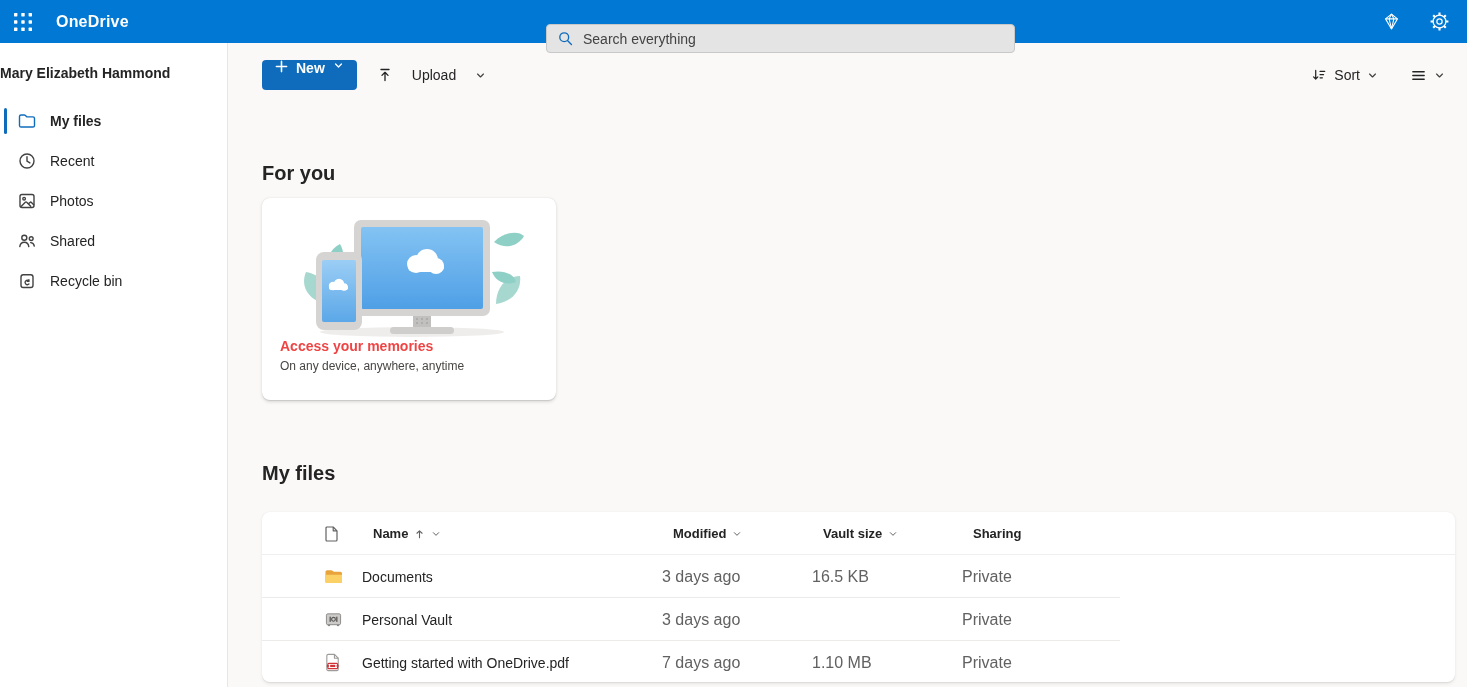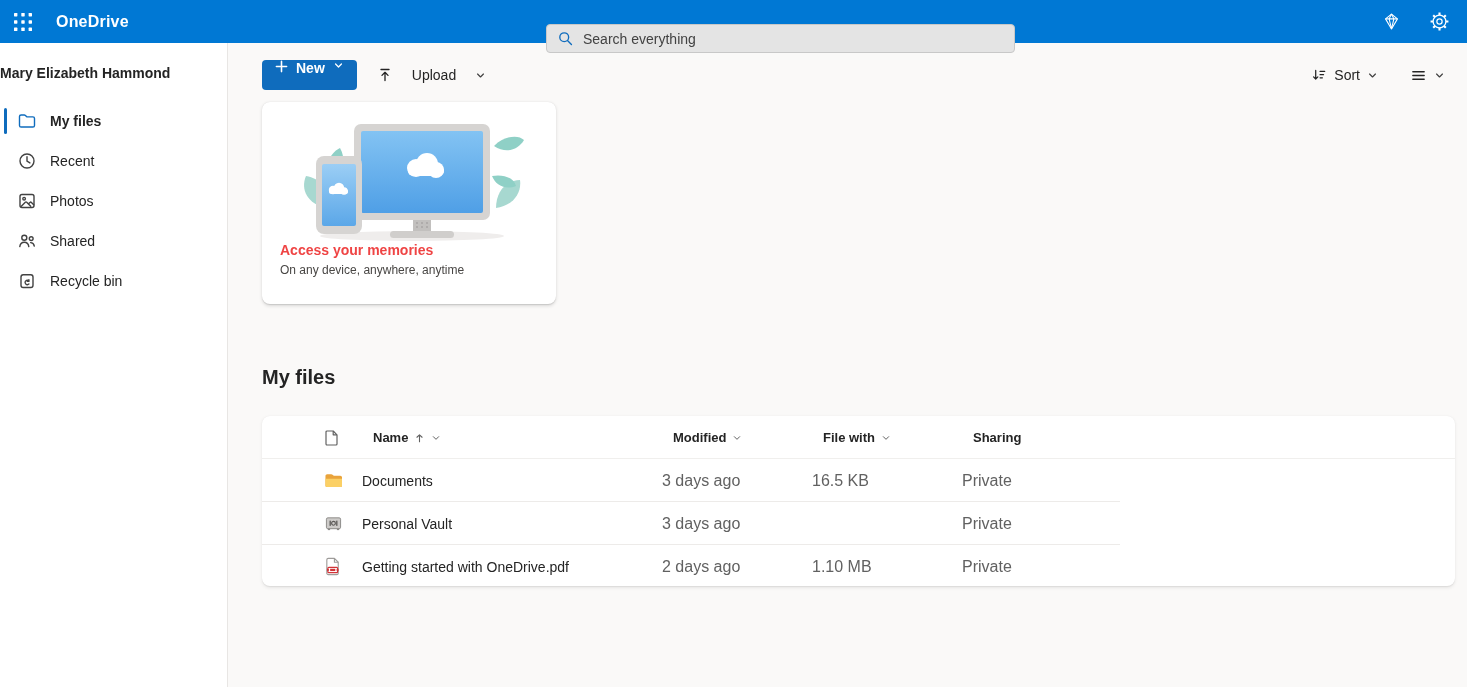--- a/index.html
+++ b/index.html
@@ -246,20 +246,21 @@
           </span>
           <span>
             <svg width="11" height="11" viewBox="0 0 12 12" fill="none" stroke="#424242" stroke-width="1.3" stroke-linecap="round" stroke-linejoin="round">
                 <path d="M2.8 4.4 6 7.6l3.2-3.2"></path>
               </svg>
           </span>
         </button>
       </div>
     </div>
 
+    <h2 class="section-title foryou-title">For you</h2>
 
     <div class="card">
       <svg class="card-illustration" width="258" height="130" viewBox="0 0 258 130">
         <ellipse cx="132" cy="124" rx="92" ry="5" fill="#efedec"></ellipse>
 
         <path d="M46 96C28 92 20 78 26 64c14 2 24 14 24 30z" fill="#a7d8d0"></path>
         <path d="M52 70c-8-14-4-28 8-34 6 10 4 24-4 34z" fill="#8fd0c6"></path>
 
         <path d="M214 34c10-10 24-12 30-6-6 10-18 14-30 6z" fill="#8fd0c6"></path>
         <path d="M216 96c16-2 26-14 24-28-14 0-24 12-24 28z" fill="#a7d8d0"></path>
@@ -337,21 +338,21 @@
         </div>
         <div class="th">
           <span>Modified</span>
           <span>
             <svg width="10" height="10" viewBox="0 0 12 12" fill="none" stroke="#616161" stroke-width="1.2" stroke-linecap="round" stroke-linejoin="round">
                 <path d="M2.8 4.4 6 7.6l3.2-3.2"></path>
               </svg>
           </span>
         </div>
         <div class="th">
-          <span>File with</span>
+          <span>Vault size</span>
           <span>
             <svg width="10" height="10" viewBox="0 0 12 12" fill="none" stroke="#616161" stroke-width="1.2" stroke-linecap="round" stroke-linejoin="round">
                 <path d="M2.8 4.4 6 7.6l3.2-3.2"></path>
               </svg>
           </span>
         </div>
         <div class="th">
           <span>Sharing</span>
         </div>
       </div>
@@ -400,20 +401,20 @@
               <path d="M4 1.5h6.5L14.5 5.5V17c0 .8-.7 1.5-1.5 1.5H4c-.8 0-1.5-.7-1.5-1.5V3c0-.8.7-1.5 1.5-1.5Z" fill="none" stroke="#9e9c9a" stroke-width="1.2" stroke-linejoin="round"></path>
               <path d="M10.5 1.5v4h4" fill="none" stroke="#9e9c9a" stroke-width="1.2" stroke-linejoin="round"></path>
               <rect x="3.6" y="10.8" width="10.2" height="5.6" rx="1" fill="#fff" stroke="#d13438" stroke-width="1.3"></rect>
               <rect x="6" y="12.4" width="5.4" height="2.4" fill="#d13438"></rect>
               <rect x="2.6" y="12.6" width="2" height="2" fill="#d13438"></rect>
               <rect x="12.8" y="12.6" width="2" height="2" fill="#d13438"></rect>
             </svg>
           </span>
         </div>
         <div class="cell-name">Getting started with OneDrive.pdf</div>
-        <div class="cell-sub">2 days ago</div>
+        <div class="cell-sub">7 days ago</div>
         <div class="cell-sub">1.10 MB</div>
         <div class="cell-sub">Private</div>
       </div>
 
     </div>
   </main>
 </div>
 
 </body></html>

